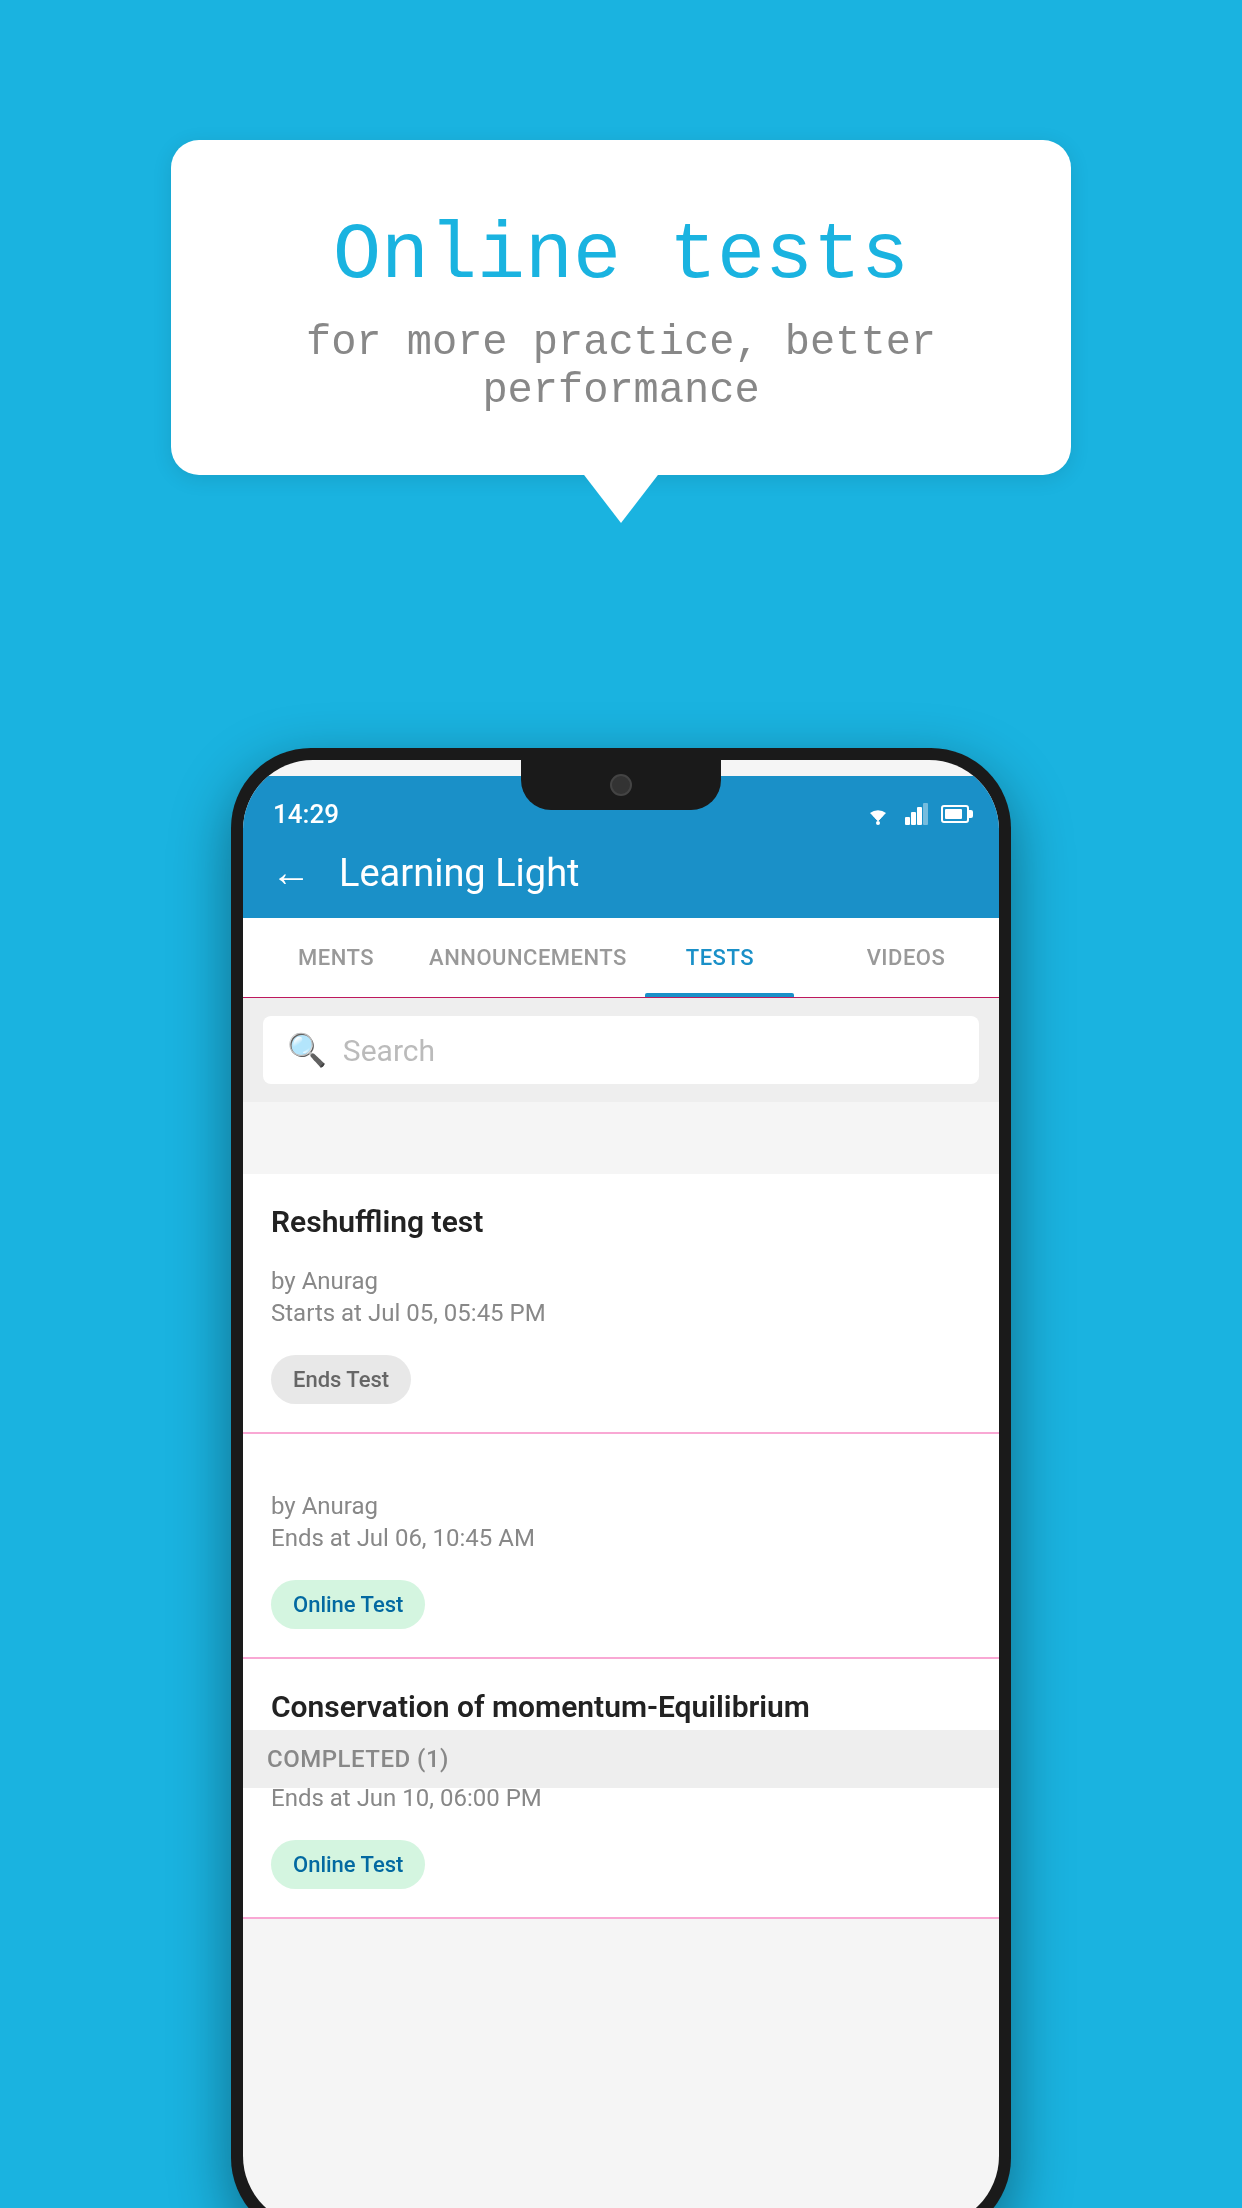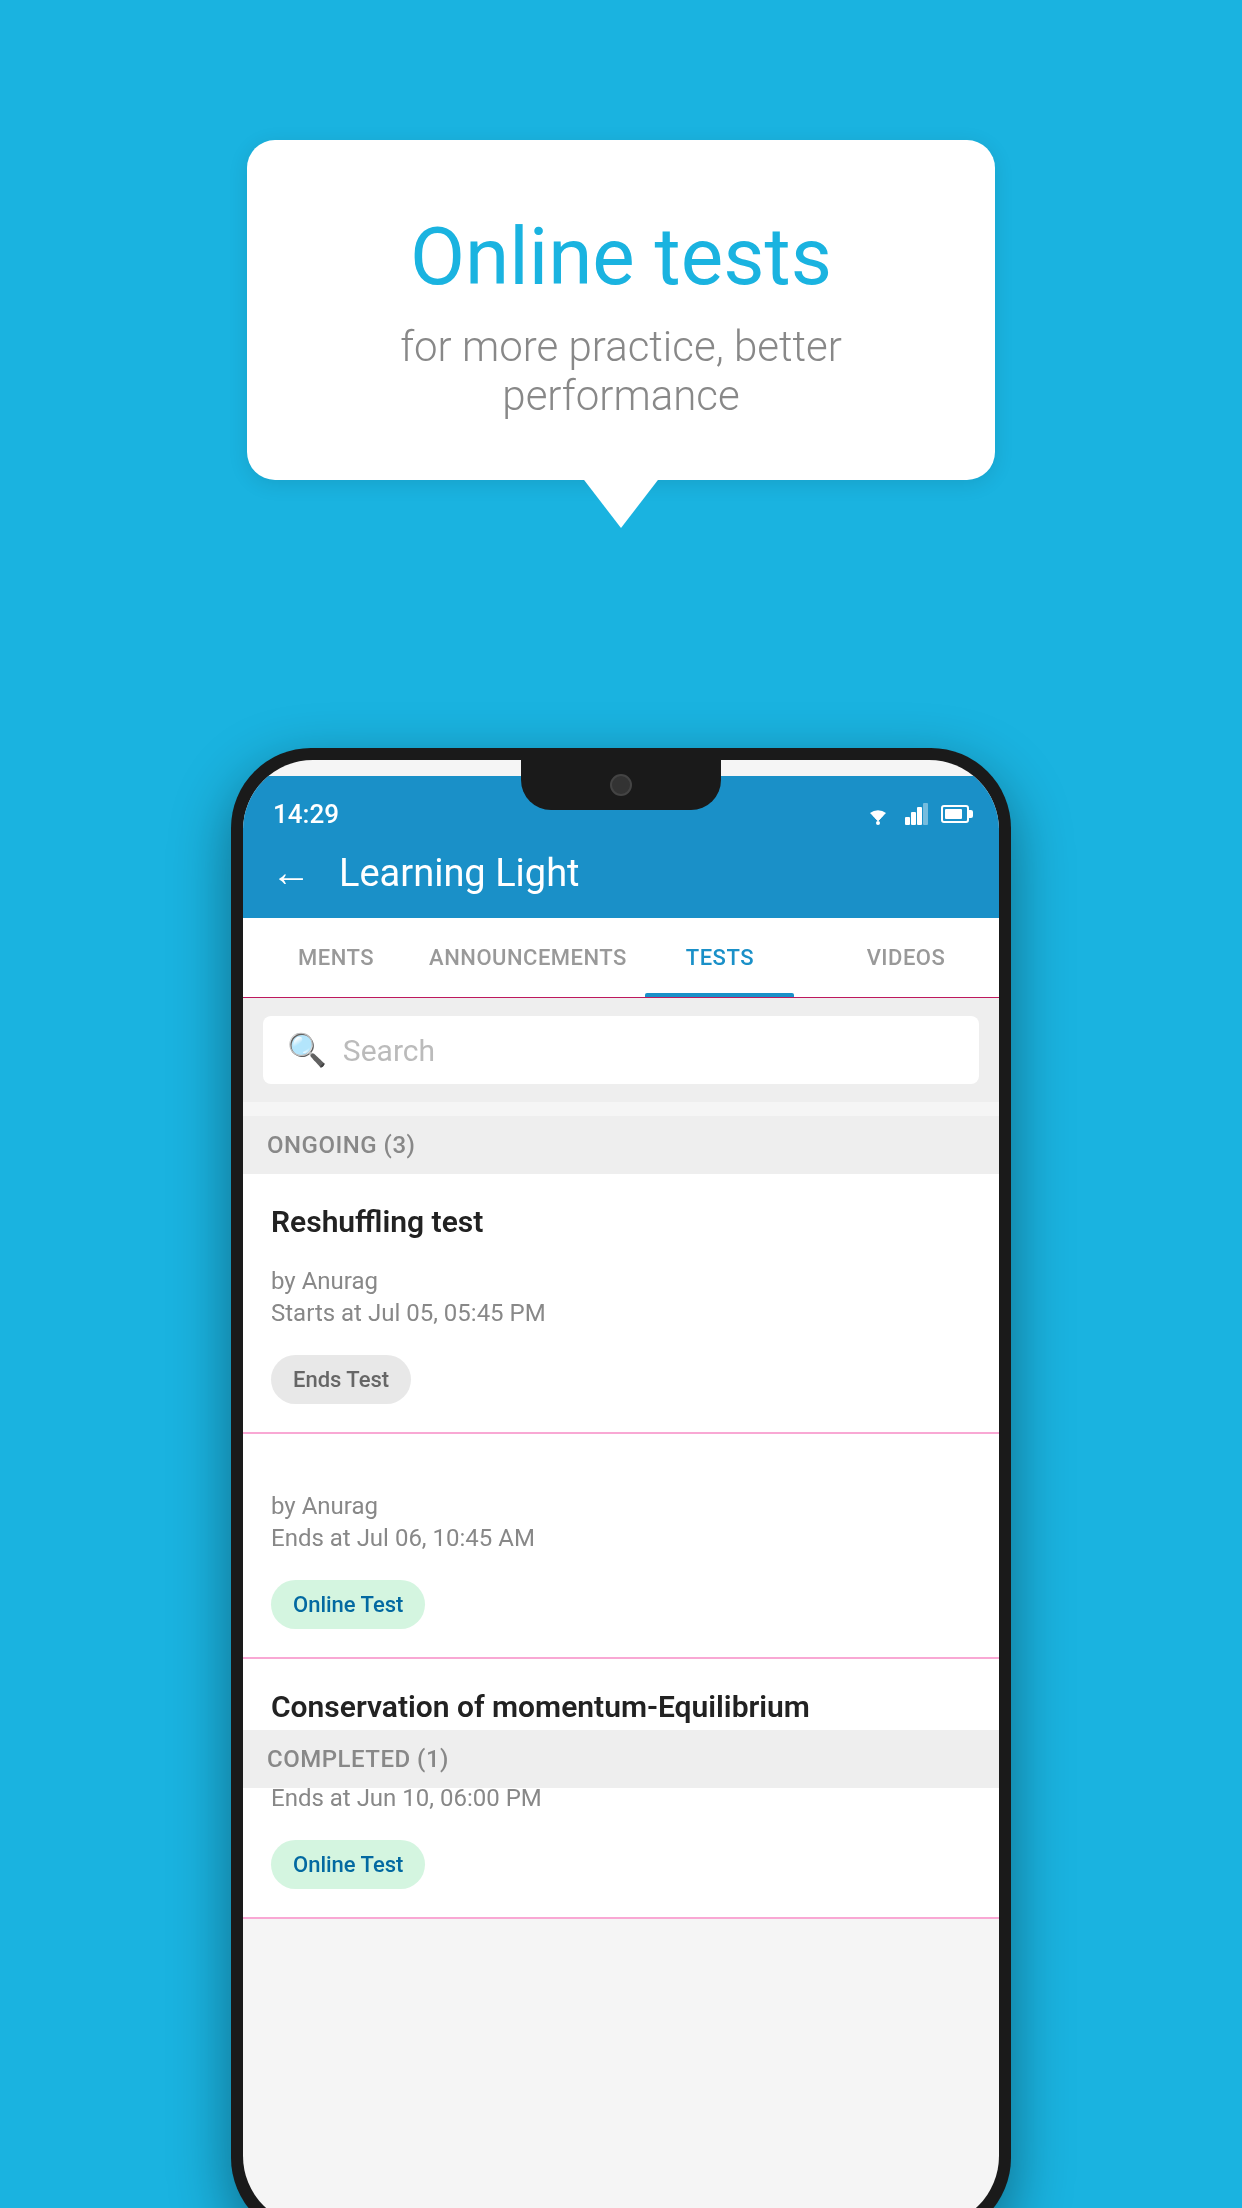--- a/index.html
+++ b/index.html
@@ -11,24 +11,25 @@
       overflow: hidden;
       position: relative;
     }
 
     
     .speech-bubble-container {
       position: absolute;
       top: 140px;
       left: 50%;
       transform: translateX(-50%);
-      width: 748px;
+      width: 900px;
       display: flex;
       flex-direction: column;
       align-items: flex-start;
+      font-family: Liberation Mono, monospace;
     }
 
     .speech-bubble {
       background: white;
       border-radius: 28px;
       padding: 70px 80px 60px;
       width: 100%;
       box-shadow: 0 4px 20px rgba(0,0,0,0.1);
       position: relative;
     }
@@ -446,23 +447,20 @@
         </div>
       </div>
 
       <div class="search-container">
         <div class="search-bar">
           <span class="search-icon-svg">🔍</span>
           <span class="search-text">Search</span>
         </div>
       </div>
 
-      <div class="section-header">
-        <span class="section-label">ONGOING (3)</span>
-      </div>
 
       <div class="tests-list">
 
         <div class="test-item">
           <div class="test-info">
             <div class="test-name">Reshuffling test</div>
             <div class="test-by">by Anurag</div>
             <div class="test-date">Starts at  Jul 05, 05:45 PM</div>
           </div>
           <div class="test-badge badge-class">Ends Test</div>

